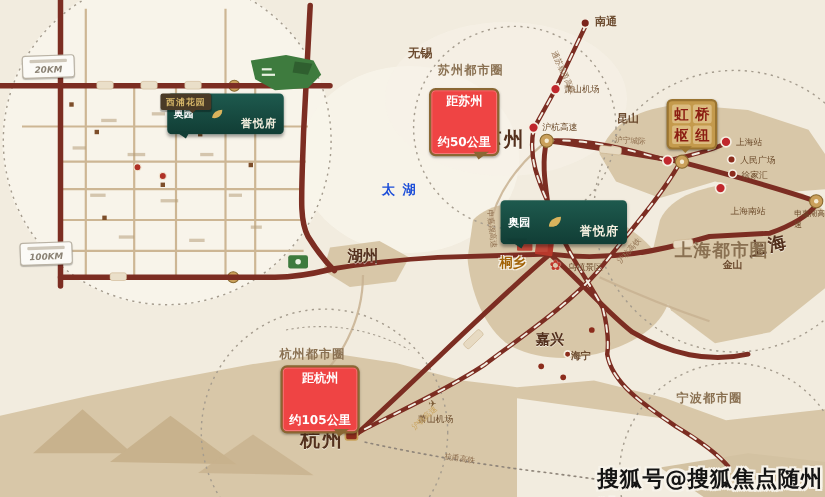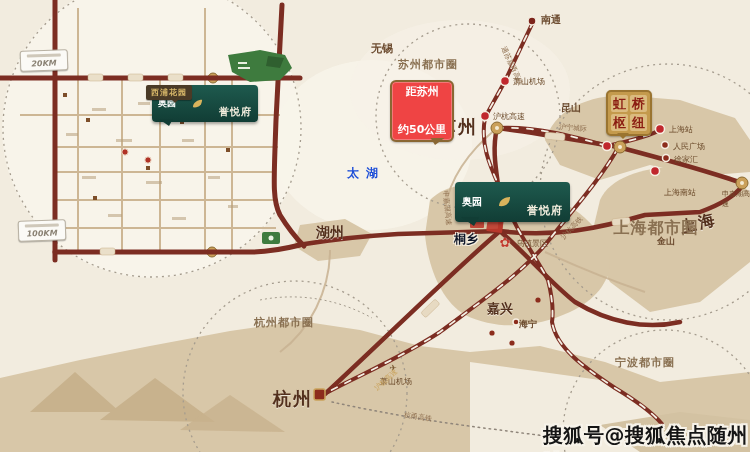--- a/index.html
+++ b/index.html
@@ -35,21 +35,21 @@
   .hq-tail{position:absolute;left:9px;bottom:-11px;border:6px solid transparent;border-top-color:#9a7430;width:0;height:0;}
   .sign{position:absolute;width:42px;background:#fbfaf6;border:1px solid #b9b2a4;border-radius:3px;
       box-shadow:0 1px 1px rgba(0,0,0,.25);padding:3px 2px 2px 2px;text-align:center;transform:rotate(-2deg);}
   .sign .sign-bar{height:3px;margin:0 4px 2px 4px;background:#cfc8ba;border-radius:1px;}
   .sign .sign-km{font-size:8px;font-weight:bold;color:#8a8274;font-style:italic;}
   .road-badge{position:absolute;background:#4a3a26;border-radius:2px;color:#d9b96a;
       font-size:8px;font-weight:bold;padding:2px 5px;letter-spacing:1px;box-shadow:0 1px 1px rgba(0,0,0,.3);}
   .rb-tail{position:absolute;right:12px;bottom:-8px;border:5px solid transparent;border-top-color:#4a3a26;width:0;height:0;}
   .flower{color:#c0392b;text-shadow:0 0 1px #fff;}
   .plane{color:#7a5a35;}
-  .tx-red{font-weight:bold;color:#0f172a;
+  .tx-red{font-weight:bold;color:#a16207;
      text-shadow:-1px -1px 0 #f6efe2,1px -1px 0 #f6efe2,-1px 1px 0 #f6efe2,1px 1px 0 #f6efe2;margin-top:28px;}
   .watermark{position:absolute;font-size:20px;font-weight:bold;color:#141414;letter-spacing:0.5px;
      text-shadow:-2px -2px 0 #f7f3ea,2px -2px 0 #f7f3ea,-2px 2px 0 #f7f3ea,2px 2px 0 #f7f3ea,0 2px 0 #f7f3ea,0 -2px 0 #f7f3ea,2px 0 0 #f7f3ea,-2px 0 0 #f7f3ea;}
   .lake{color:#1d4ed8;letter-spacing:7px;font-weight:bold;}
 </style>
 </head>
 <body>
 
 <div id="stage">
 
@@ -237,20 +237,25 @@
   <div class="lbl circle-lbl" style="left:428px;top:64px;font-size:11px;">苏州都市圈</div>
   <div class="lbl circle-lbl" style="left:656px;top:228px;font-size:16px;">上海都市圈</div>
   <div class="lbl circle-lbl" style="left:284px;top:322px;font-size:11px;">杭州都市圈</div>
   <div class="lbl circle-lbl" style="left:645px;top:362px;font-size:11px;">宁波都市圈</div>
 
   <div class="dist-badge" style="left:390px;top:80px;">
     <div class="db-l1">距苏州</div>
     <div class="db-l2">约50公里</div>
     <i class="tail tail-br"></i>
   </div>
+  <div class="dist-badge" style="left:255px;top:332px;">
+    <div class="db-l1">距杭州</div>
+    <div class="db-l2">约105公里</div>
+    <i class="tail tail-br"></i>
+  </div>
 
   <div class="hq-badge" style="left:606px;top:90px;">
     <span>虹</span>
     <span>桥</span>
     <span>枢</span>
     <span>纽</span>
     <i class="hq-tail"></i>
   </div>
 
   <div class="station-lbl abs" style="left:513px;top:81px;">萧山机场</div>

